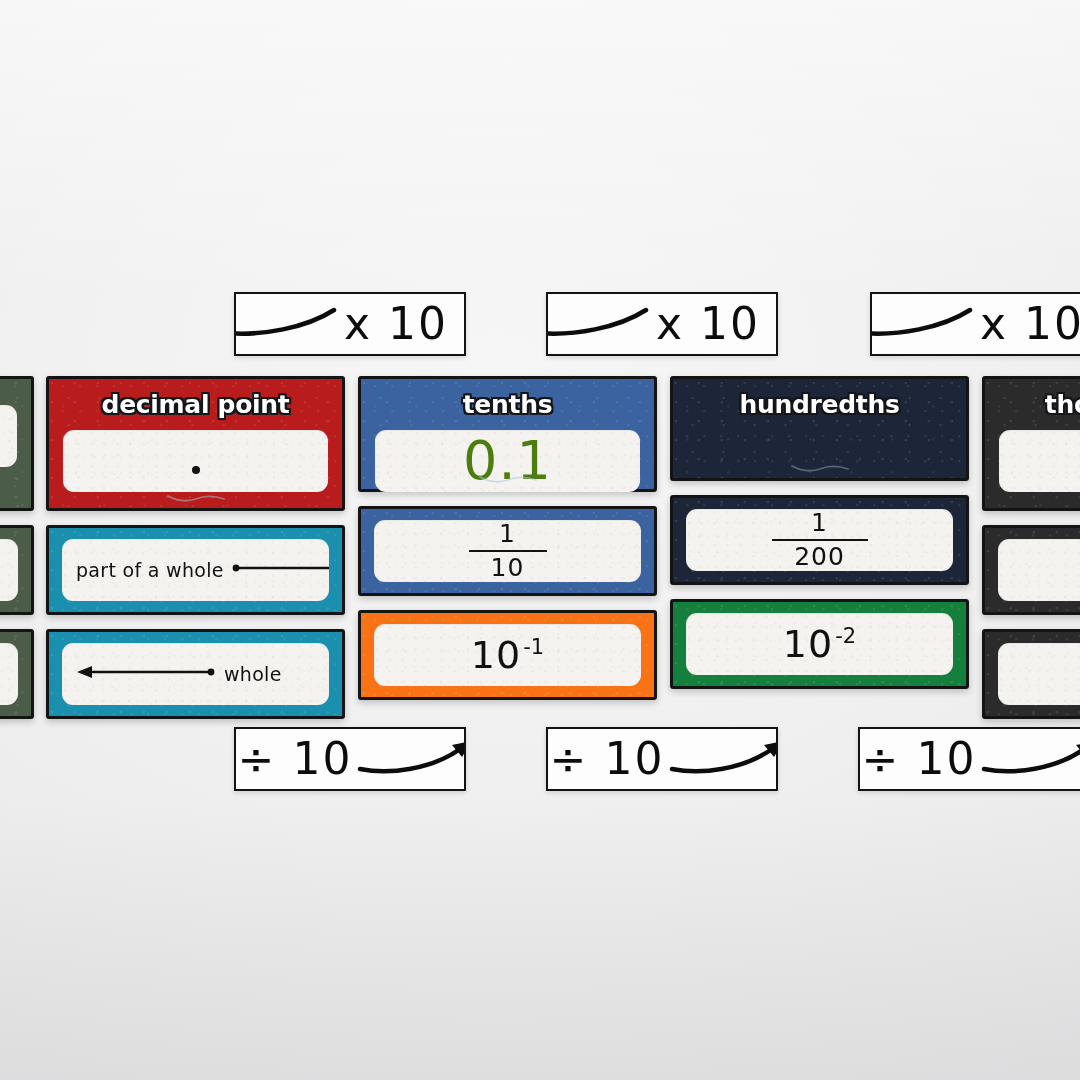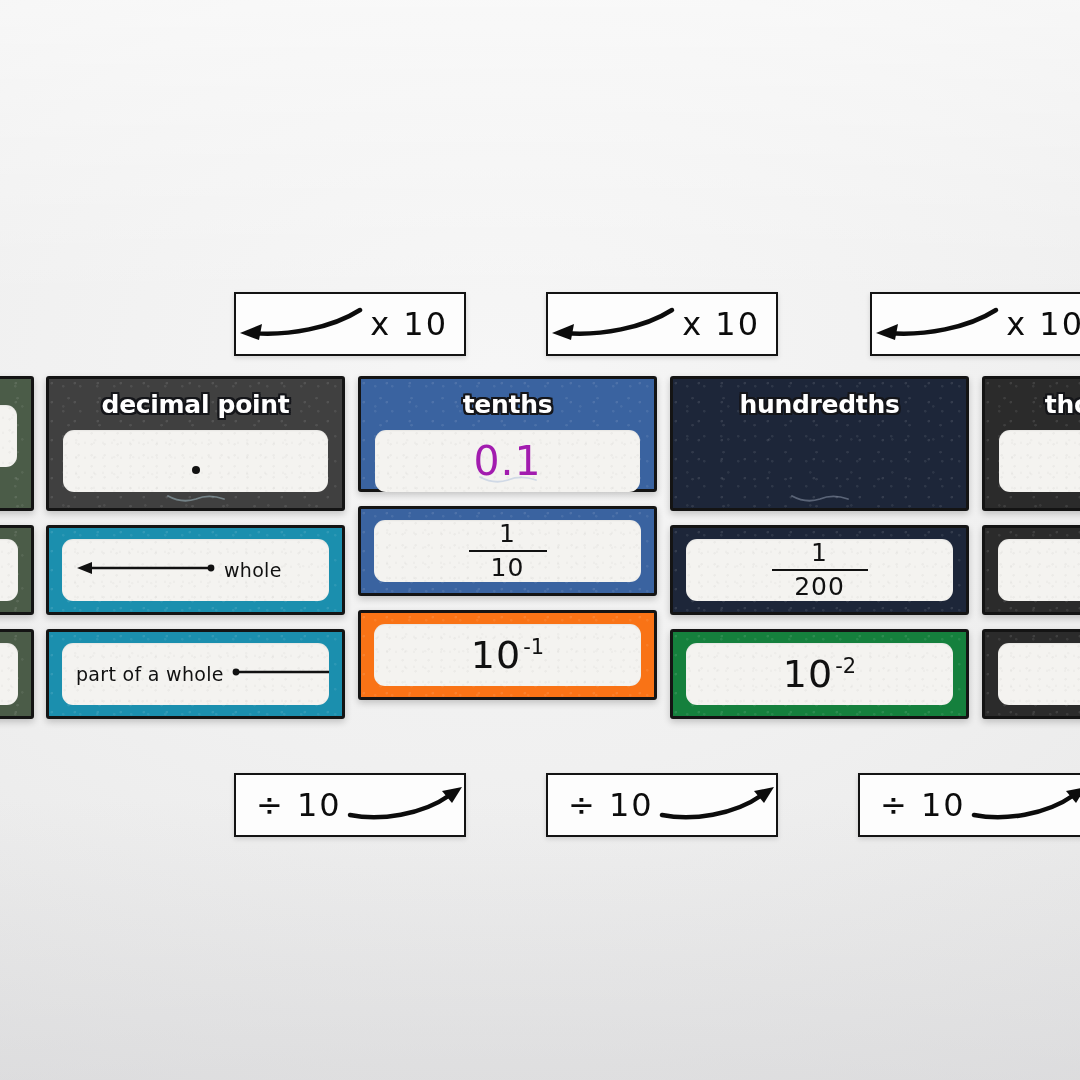--- a/index.html
+++ b/index.html
@@ -38,25 +38,25 @@
   .op-chip {
     position: absolute;
     background: #fdfdfd;
     border: 2px solid #131313;
     display: flex;
     align-items: center;
     overflow: hidden;
     box-shadow: 0 2px 5px rgba(0,0,0,0.13);
   }
   .op-chip.mul { justify-content: flex-end; padding-right: 16px; }
-  .op-chip.div { justify-content: space-between; padding-left: 20px; margin-top: 46px; }
+  .op-chip.div { justify-content: center; padding-left: 20px; }
 
   .op-label {
     font-family: "DejaVu Sans", sans-serif;
-    font-size: 32px;
+    font-size: 44px;
     font-weight: 400;
     color: #0c0c0c;
     letter-spacing: 2px;
     line-height: 1;
     white-space: nowrap;
   }
   .op-chip.mul .op-label { margin-left: 6px; }
   .op-chip.div .op-label { margin-right: 4px; }
   .op-arrow { display:block; }
 
@@ -127,22 +127,22 @@
     pointer-events:none;
   }
 
   .slot-h { height: 62px; }
   .slot-v { height: 62px; }
 
   
   .num {
     font-family: "DejaVu Sans", sans-serif;
     font-weight: 400;
-    font-size: 41px;
-    color: #a21caf;
+    font-size: 54px;
+    color: #4d7c0f;
     letter-spacing: 1px;
     line-height: 1;
     position: relative;
     z-index: 3;
   }
   .dot-glyph {
     width: 8px; height: 8px;
     background: #111;
     border-radius: 50%;
     position: relative;
@@ -261,61 +261,61 @@
     </div>
     <div class="card value-card" style="background:#4b5c48; margin-top:14px;">
       <div class="slot slot-v"></div>
     </div>
     <div class="card value-card" style="background:#4b5c48; margin-top:14px;">
       <div class="slot slot-v"></div>
     </div>
   </div>
 
   <div class="col" style="left:46px; width:299px;">
-    <div class="card header-card" style="background:#404040; height:135px;">
+    <div class="card header-card" style="background:#b91c1c; height:135px;">
       <div class="card-title">decimal point</div>
       <div class="slot slot-h">
         <span class="dot-glyph"></span>
       </div>
       <span class="squiggle">
         <svg width="62" height="10" viewBox="0 0 62 10">
           <path d="M3 3 C 14 9, 22 9, 31 6 C 41 2, 50 3, 59 6" fill="none" stroke="#9fb9c2" stroke-width="1.8" stroke-linecap="round"></path>
         </svg>
       </span>
+    </div>
+
+    <div class="card value-card" style="background:#1b8fae; margin-top:14px;">
+      <div class="slot slot-v">
+        <div class="arrow-row right-align">
+          <span class="hw-text" style="margin-right:8px;">part of a whole</span>
+          <span>
+            <svg width="128" height="18" viewBox="0 0 128 18">
+              <path d="M6 9 L118 9" fill="none" stroke="#111" stroke-width="2.6" stroke-linecap="round"></path>
+              <circle cx="4" cy="9" r="3.4" fill="#111"></circle>
+              <path d="M127 9 L112 3 L112 15 Z" fill="#111"></path>
+            </svg>
+          </span>
+        </div>
+      </div>
     </div>
 
     <div class="card value-card" style="background:#1b8fae; margin-top:14px;">
       <div class="slot slot-v">
         <div class="arrow-row left-align">
           <span>
             <svg width="140" height="18" viewBox="0 0 140 18">
               <path d="M10 9 L134 9" fill="none" stroke="#111" stroke-width="2.6" stroke-linecap="round"></path>
               <path d="M1 9 L16 3 L16 15 Z" fill="#111"></path>
               <circle cx="135" cy="9" r="3.4" fill="#111"></circle>
             </svg>
           </span>
           <span class="hw-text" style="margin-left:8px;">whole</span>
         </div>
       </div>
     </div>
-
-    <div class="card value-card" style="background:#1b8fae; margin-top:14px;">
-      <div class="slot slot-v">
-        <div class="arrow-row right-align">
-          <span class="hw-text" style="margin-right:8px;">part of a whole</span>
-          <span>
-            <svg width="128" height="18" viewBox="0 0 128 18">
-              <path d="M6 9 L118 9" fill="none" stroke="#111" stroke-width="2.6" stroke-linecap="round"></path>
-              <circle cx="4" cy="9" r="3.4" fill="#111"></circle>
-              <path d="M127 9 L112 3 L112 15 Z" fill="#111"></path>
-            </svg>
-          </span>
-        </div>
-      </div>
-    </div>
   </div>
 
   <div class="col" style="left:358px; width:299px;">
     <div class="card header-card" style="background:#3a63a0; height:116px;">
       <div class="card-title">tenths</div>
       <div class="slot slot-h">
         <span class="num">0.1</span>
       </div>
       <span class="squiggle">
         <svg width="62" height="10" viewBox="0 0 62 10">
@@ -335,21 +335,21 @@
     </div>
 
     <div class="card value-card" style="background:#f97316; margin-top:14px;">
       <div class="slot slot-v">
         <span class="power"><span>10</span><sup>-1</sup></span>
       </div>
     </div>
   </div>
 
   <div class="col" style="left:670px; width:299px;">
-    <div class="card header-card" style="background:#1d2639; height:135px;">
+    <div class="card header-card" style="background:#1d2639; height:105px;">
       <div class="card-title">hundredths</div>
       <span class="squiggle">
         <svg width="62" height="10" viewBox="0 0 62 10">
           <path d="M3 3 C 14 9, 22 9, 31 6 C 41 2, 50 3, 59 6" fill="none" stroke="#8d97ab" stroke-width="1.8" stroke-linecap="round"></path>
         </svg>
       </span>
     </div>
 
     <div class="card value-card" style="background:#1d2639; margin-top:14px;">
       <div class="slot slot-v">

